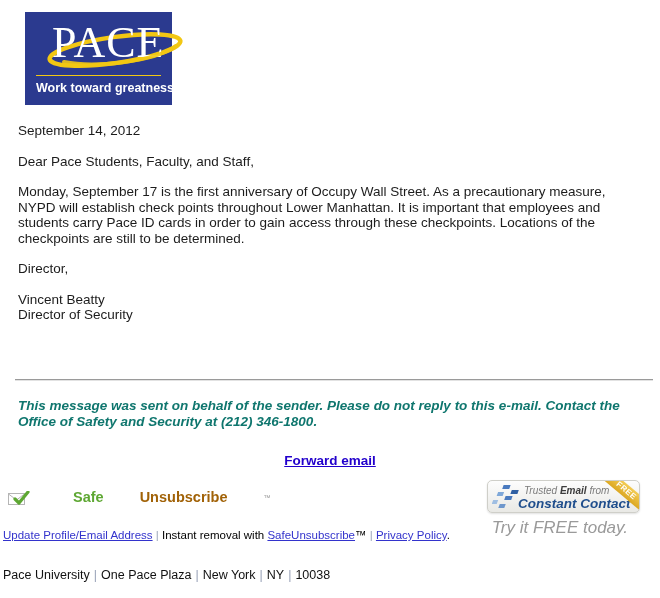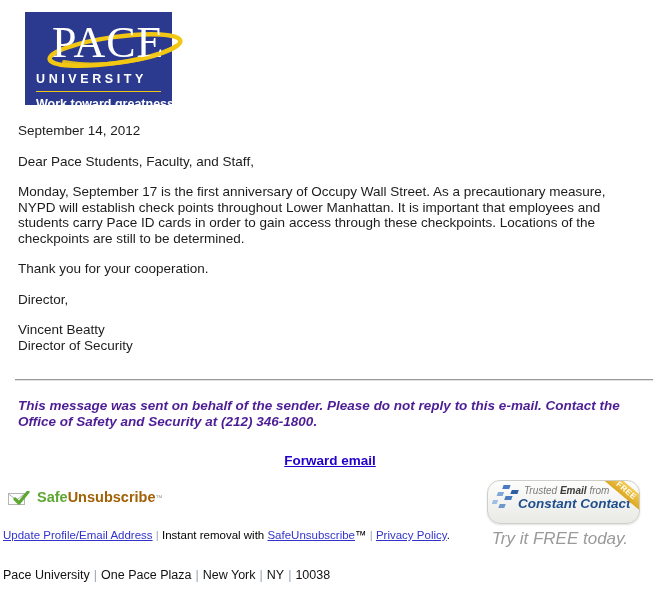--- a/index.html
+++ b/index.html
@@ -52,47 +52,47 @@
     position: absolute; left: 15px; top: 379px; width: 638px;
     border: none; height: 2px;
     border-top: 1px solid #9a9a9a;
     border-bottom: 1px solid #e2e2e2;
     background: transparent;
   }
 
   .disclaimer {
     position: absolute; left: 18px; top: 398px; width: 630px;
     font-size: 13.5px; line-height: 16px;
-    font-weight: bold; font-style: italic; color: #4c1d95;
+    font-weight: bold; font-style: italic; color: #0f766e;
   }
 
   .forward-wrap {
     position: absolute; left: 0; top: 451px; width: 660px;
     text-align: center;
   }
   .forward-link {
     font-size: 13.5px; font-weight: bold;
     color: #2200CC; text-decoration: underline; cursor: pointer;
   }
 
   
   .safeunsub {
     position: absolute; left: 8px; top: 489px;
-    display: flex; align-items: center; cursor: pointer;
+    display: flex; align-items: center; cursor: pointer; gap: 36px;
   }
   .su-env { margin-right: 3px; position: relative; top: 1px; }
   .su-safe { color: #5DA732; font-weight: bold; font-size: 14.5px; }
   .su-unsub { color: #a16207; font-weight: bold; font-size: 14.5px; }
   .su-tm { color: #9a9a9a; font-size: 7px; vertical-align: super; }
 
   
   .cc-col { position: absolute; left: 487px; top: 480px; width: 153px; }
   .cc-badge {
-    position: relative; width: 153px; height: 44px;
-    border: 1px solid #cfcfc9; border-radius: 13px;
+    position: relative; width: 153px; height: 33px;
+    border: 1px solid #cfcfc9; border-radius: 5px;
     background: linear-gradient(#fdfdfd, #e9e9e5);
     box-shadow: 0 1px 2px rgba(0,0,0,0.12);
     overflow: hidden; cursor: pointer;
   }
   .cc-mark { position: absolute; left: 4px; top: 3px; }
   .cc-line1 {
     position: absolute; left: 36px; top: 4px;
     font-style: italic; font-size: 10px; color: #7a7a7a; white-space: nowrap;
   }
   .cc-line1 b { color: #3c3c3c; }
@@ -137,30 +137,28 @@
 <div class="logo">
   <div class="logo-pace-wrap">
     <svg class="logo-swoosh" width="142" height="56" viewBox="0 0 142 56">
       <ellipse cx="71" cy="30" rx="66" ry="13" fill="none" stroke="#F2C713" stroke-width="4.5" transform="rotate(-8 71 30)"></ellipse>
     </svg>
     <div class="logo-pace">PACE</div>
     <svg class="logo-swoosh logo-swoosh-front" width="142" height="56" viewBox="0 0 142 56">
       <path d="M 20 42 C 50 48, 110 42, 132 26" fill="none" stroke="#F2C713" stroke-width="4" stroke-linecap="round" opacity="0.9"></path>
     </svg>
   </div>
-  <div class="logo-univ">UNIVERSITY</div>
   <div class="logo-rule"></div>
   <div class="logo-tagline">Work toward greatness.</div>
 </div>
 
 <div class="letter">
   <p>September 14, 2012</p>
   <p>Dear Pace Students, Faculty, and Staff,</p>
   <p>Monday, September 17 is the first anniversary of Occupy Wall Street. As a precautionary measure, NYPD will establish check points throughout Lower Manhattan. It is important that employees and students carry Pace ID cards in order to gain access through these checkpoints. Locations of the checkpoints are still to be determined.</p>
-  <p>Thank you for your cooperation.</p>
   <p>Director,</p>
   <p class="sig">Vincent Beatty</p>
   <p class="sig">Director of Security</p>
 </div>
 
 <hr class="divider">
 
 <div class="disclaimer">This message was sent on behalf of the sender. Please do not reply to this e-mail. Contact the Office of Safety and Security at (212) 346-1800.</div>
 
 <div class="forward-wrap">

